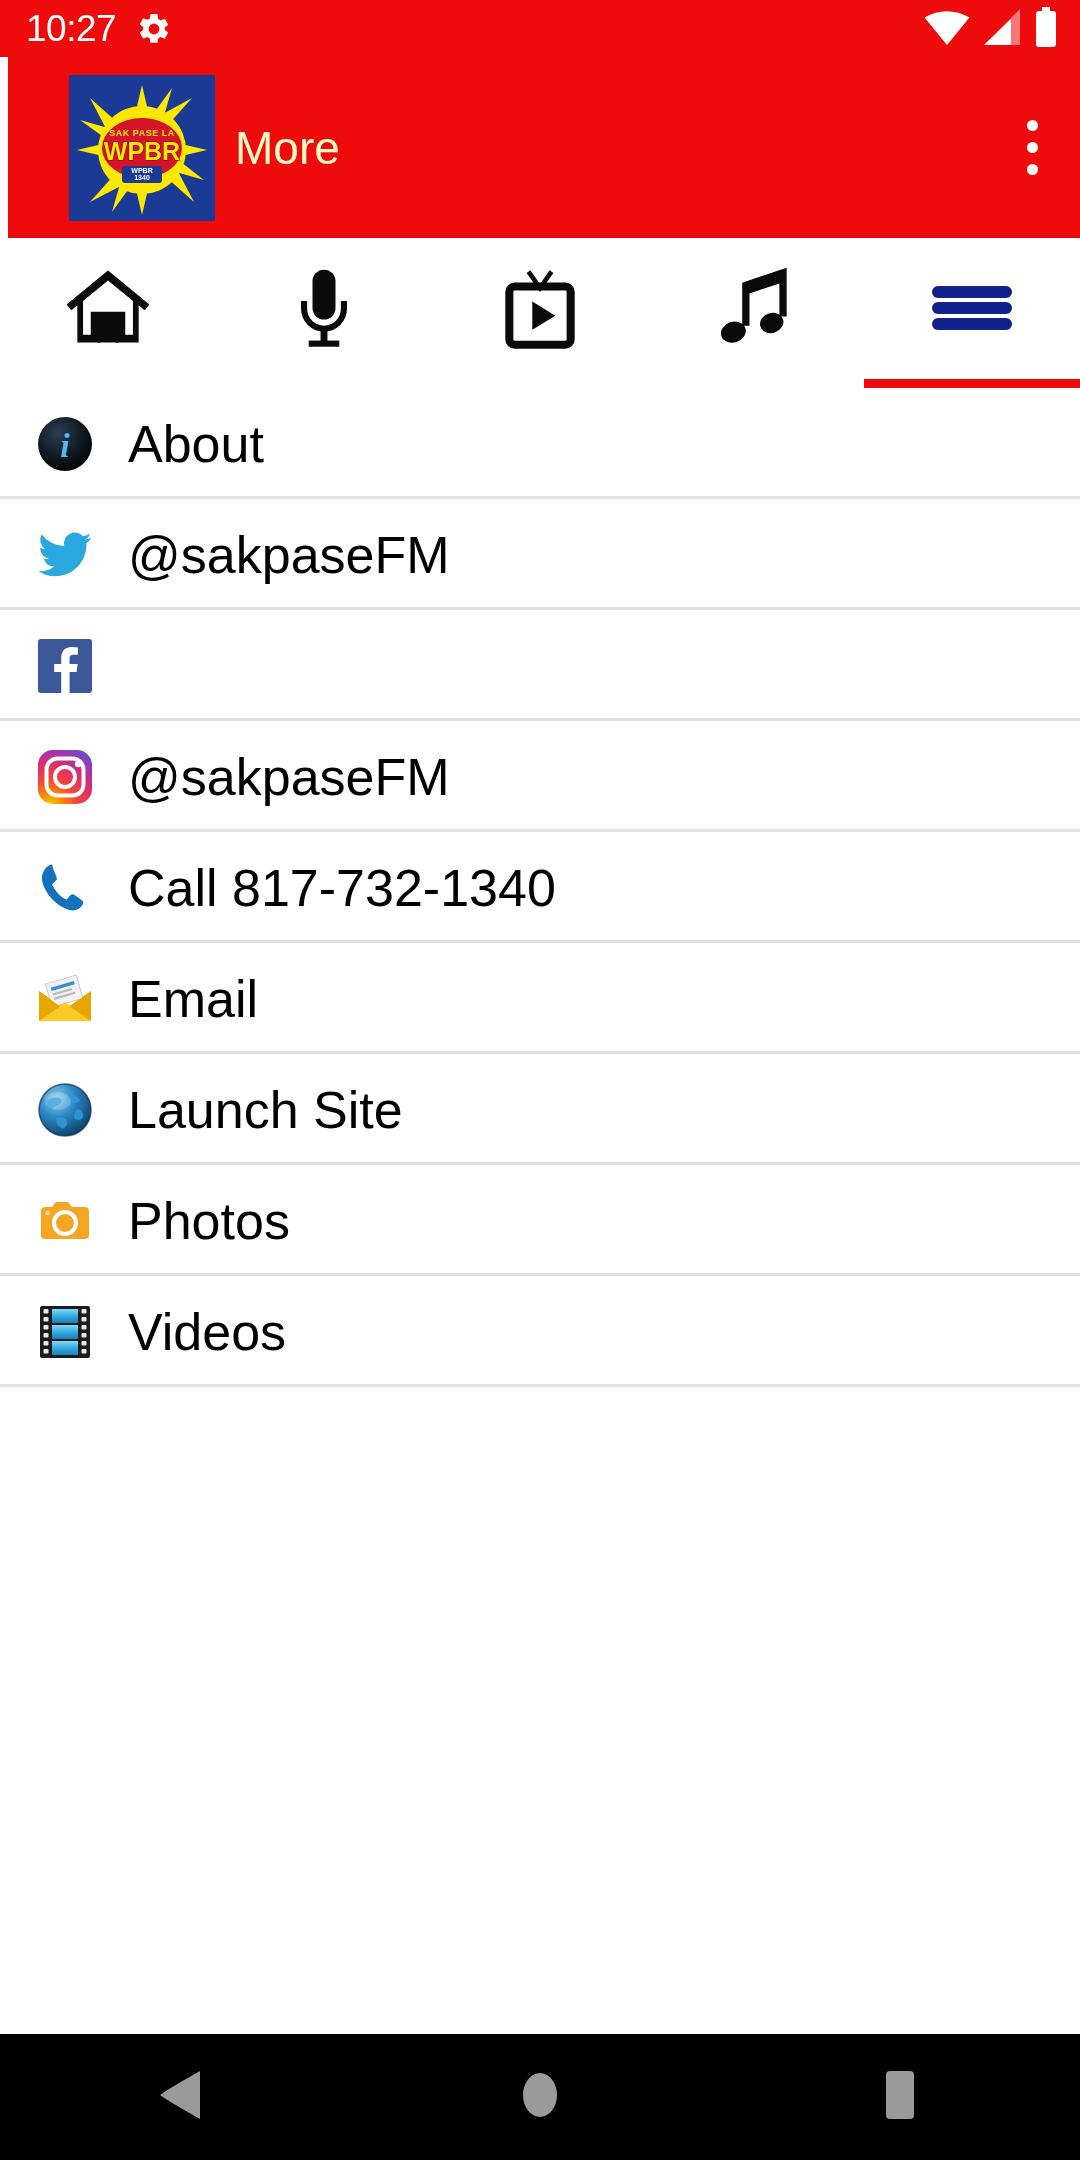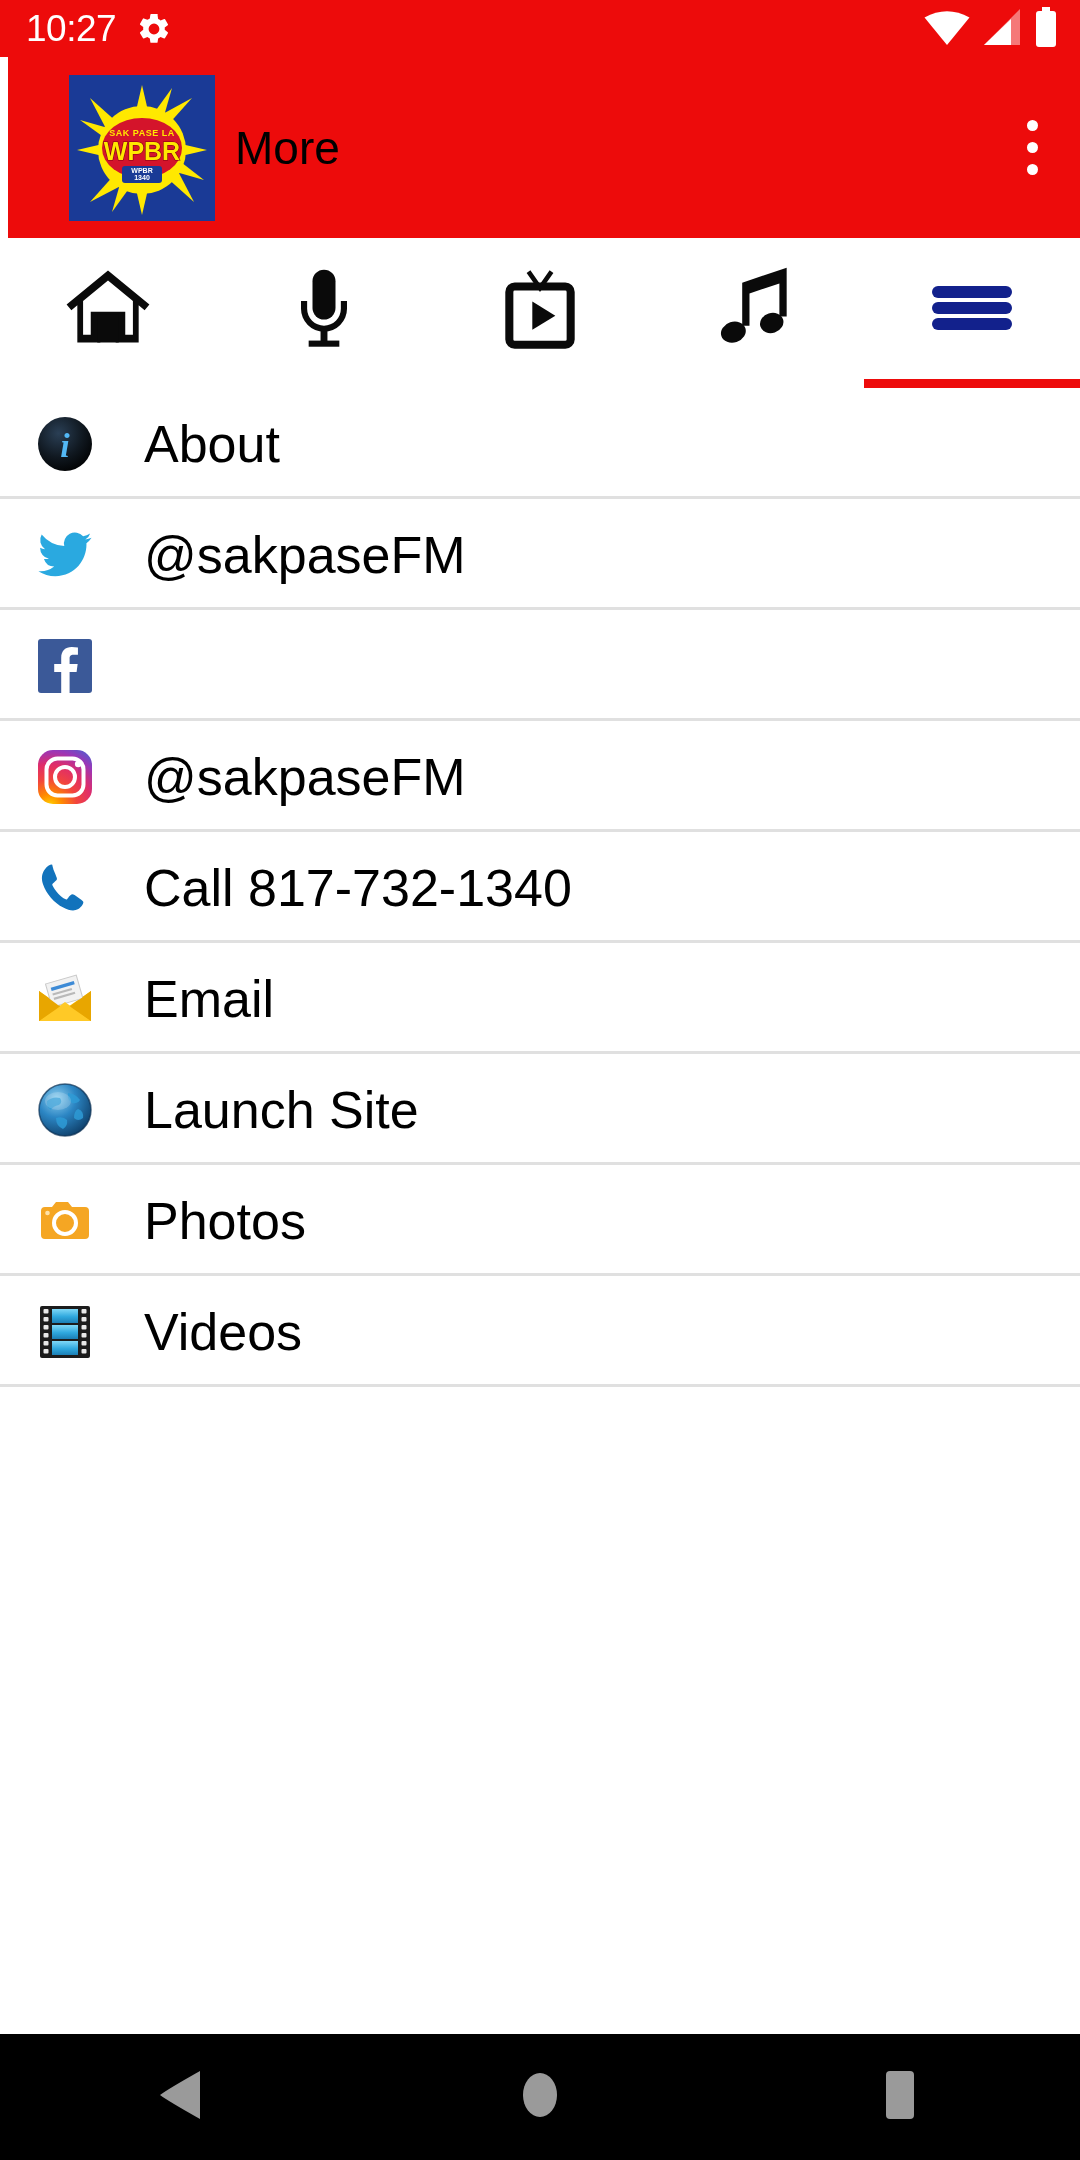--- a/index.html
+++ b/index.html
@@ -66,21 +66,21 @@
     overflow: hidden;
     flex: 0 0 auto;
   }
   .app-logo .burst {
     position: absolute;
     left: 50%; top: 52%;
     transform: translate(-50%,-50%);
   }
   .app-title {
     margin-left: 20px;
-    color: #000000;
+    color: #fef9c3;
     font-size: 46px;
     font-weight: 400;
     line-height: 1;
   }
   .app-bar-spacer { flex: 1; }
   .overflow-menu {
     width: 60px;
     height: 100px;
     display: flex;
     flex-direction: column;
@@ -152,21 +152,21 @@
   }
   .row-icon {
     width: 62px;
     height: 62px;
     flex: 0 0 auto;
     display: flex;
     align-items: center;
     justify-content: center;
   }
   .row-label {
-    margin-left: 48px;
+    margin-left: 32px;
     font-size: 52px;
     color: #000000;
     font-weight: 400;
     line-height: 1;
     white-space: nowrap;
   }
 
   
   .nav-bar {
     position: absolute;

